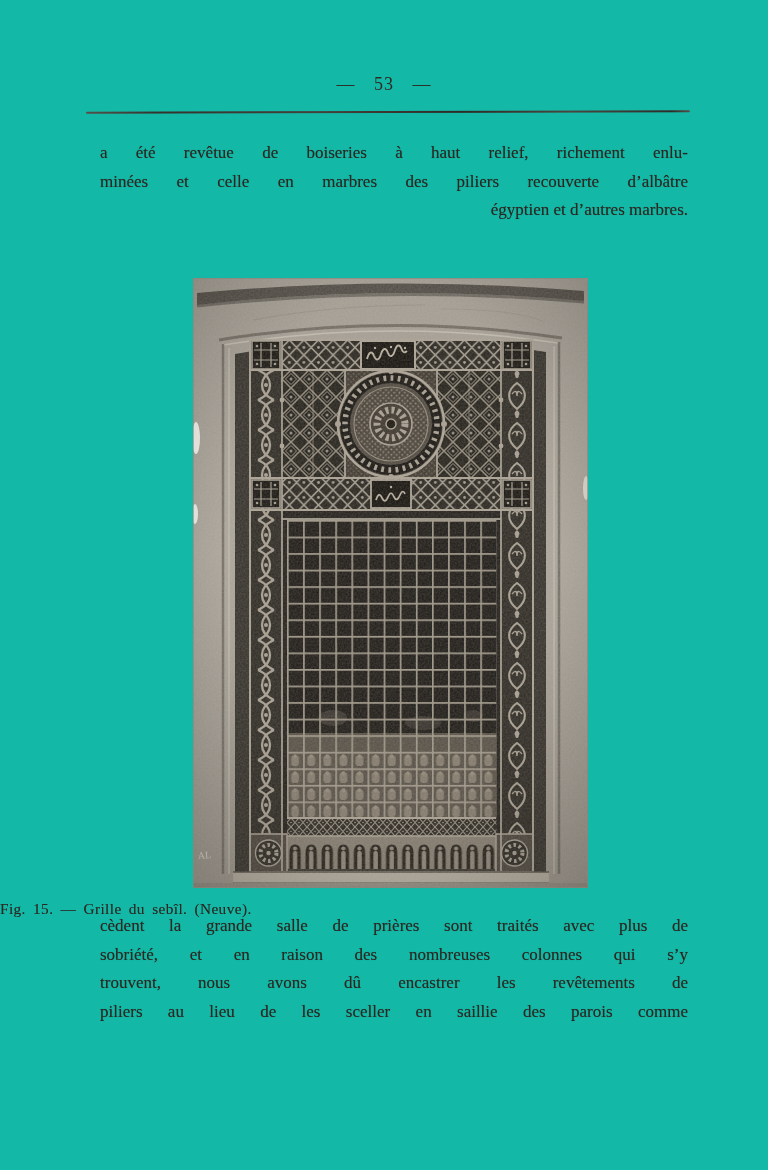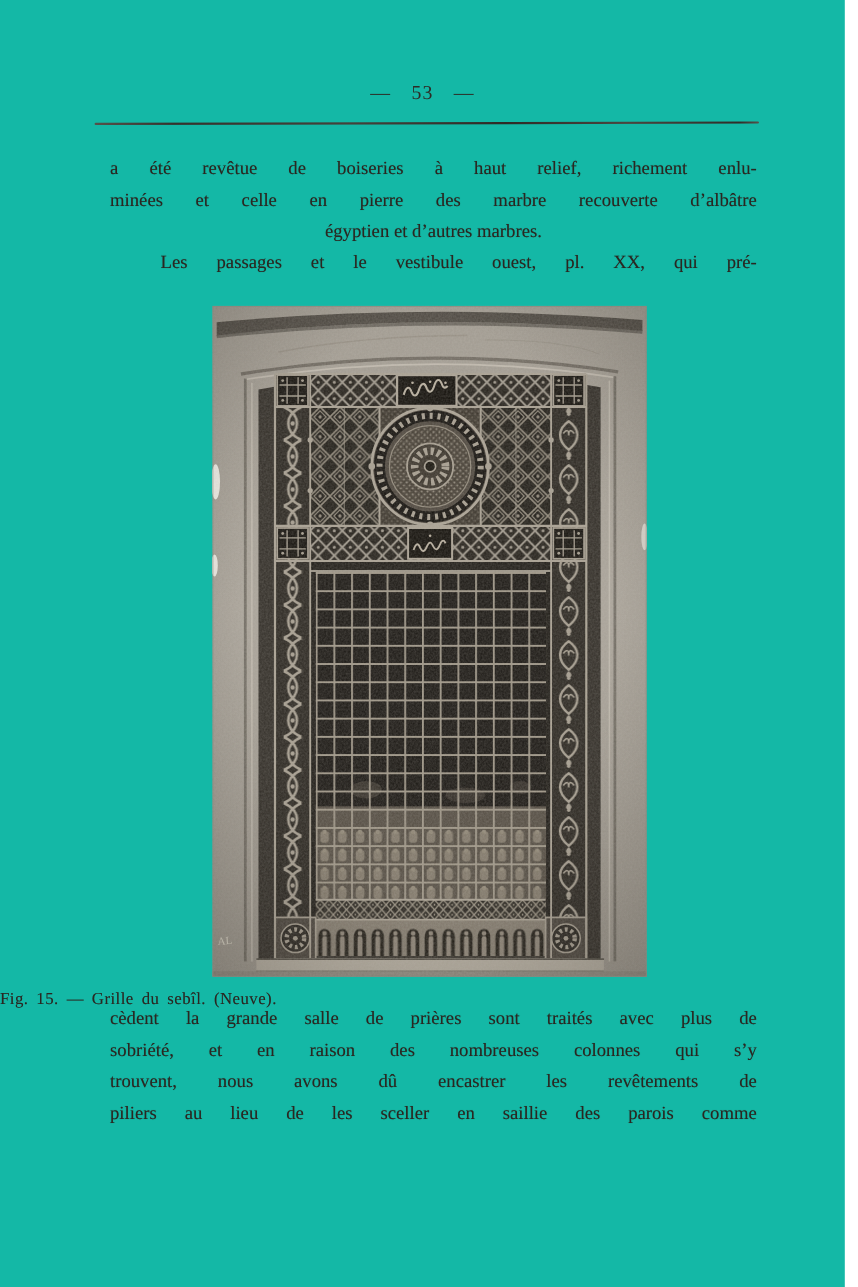--- a/index.html
+++ b/index.html
@@ -16,43 +16,42 @@
     background:linear-gradient(90deg,#55514a 0%,#35322c 12%,#45413a 38%,#2e2b26 62%,#4a463f 80%,#302d28 97%,#55514a 100%);
     border-radius:2px; transform:rotate(-0.12deg);
   }
   .body-text{
     position:absolute; left:100px; width:588px;
     font-size:17px; line-height:28.6px; color:#2a2721;
     text-shadow:0 0 0.7px rgba(43,40,33,0.45);
   }
   .para-top{ top:139px; }
   .para-bottom{ top:912px; }
-  .tl{ text-align:center; }
+  .tl{ text-align:right; }
   .j{ text-align:justify; text-align-last:justify; }
   .indent{ padding-left:46px; }
   .figure{ position:absolute; top:278px; left:193px; width:395px; height:610px; margin:0; }
   .caption{
     position:absolute; top:900px; left:0; right:0; text-align:left;
     font-size:15.3px; letter-spacing:0.4px; word-spacing:3px; color:#2a2721;
     text-shadow:0 0 0.6px rgba(43,40,33,0.4);
   }
 </style>
 </head>
 <body>
 
 <div class="page">
 
   <div class="page-number">— 53 —</div>
   <div class="rule"></div>
 
   <div class="body-text para-top">
     <div class="tl j">a été revêtue de boiseries à haut relief, richement enlu-</div>
-    <div class="tl j">minées et celle en pierre des marbre recouverte d’albâtre</div>
+    <div class="tl j">minées et celle en marbres des piliers recouverte d’albâtre</div>
     <div class="tl">égyptien et d’autres marbres.</div>
-    <div class="tl j indent">Les passages et le vestibule ouest, pl. XX, qui pré-</div>
   </div>
 
   <figure class="figure">
   <svg viewBox="0 0 395 610" width="395" height="610" role="img">
     <defs>
       <linearGradient id="gStone" x1="0" y1="0" x2="0" y2="1">
         <stop offset="0" stop-color="#a19b91"></stop>
             <stop offset="0.45" stop-color="#aaa49a"></stop>
             <stop offset="1" stop-color="#9a948a"></stop>
       </linearGradient>

